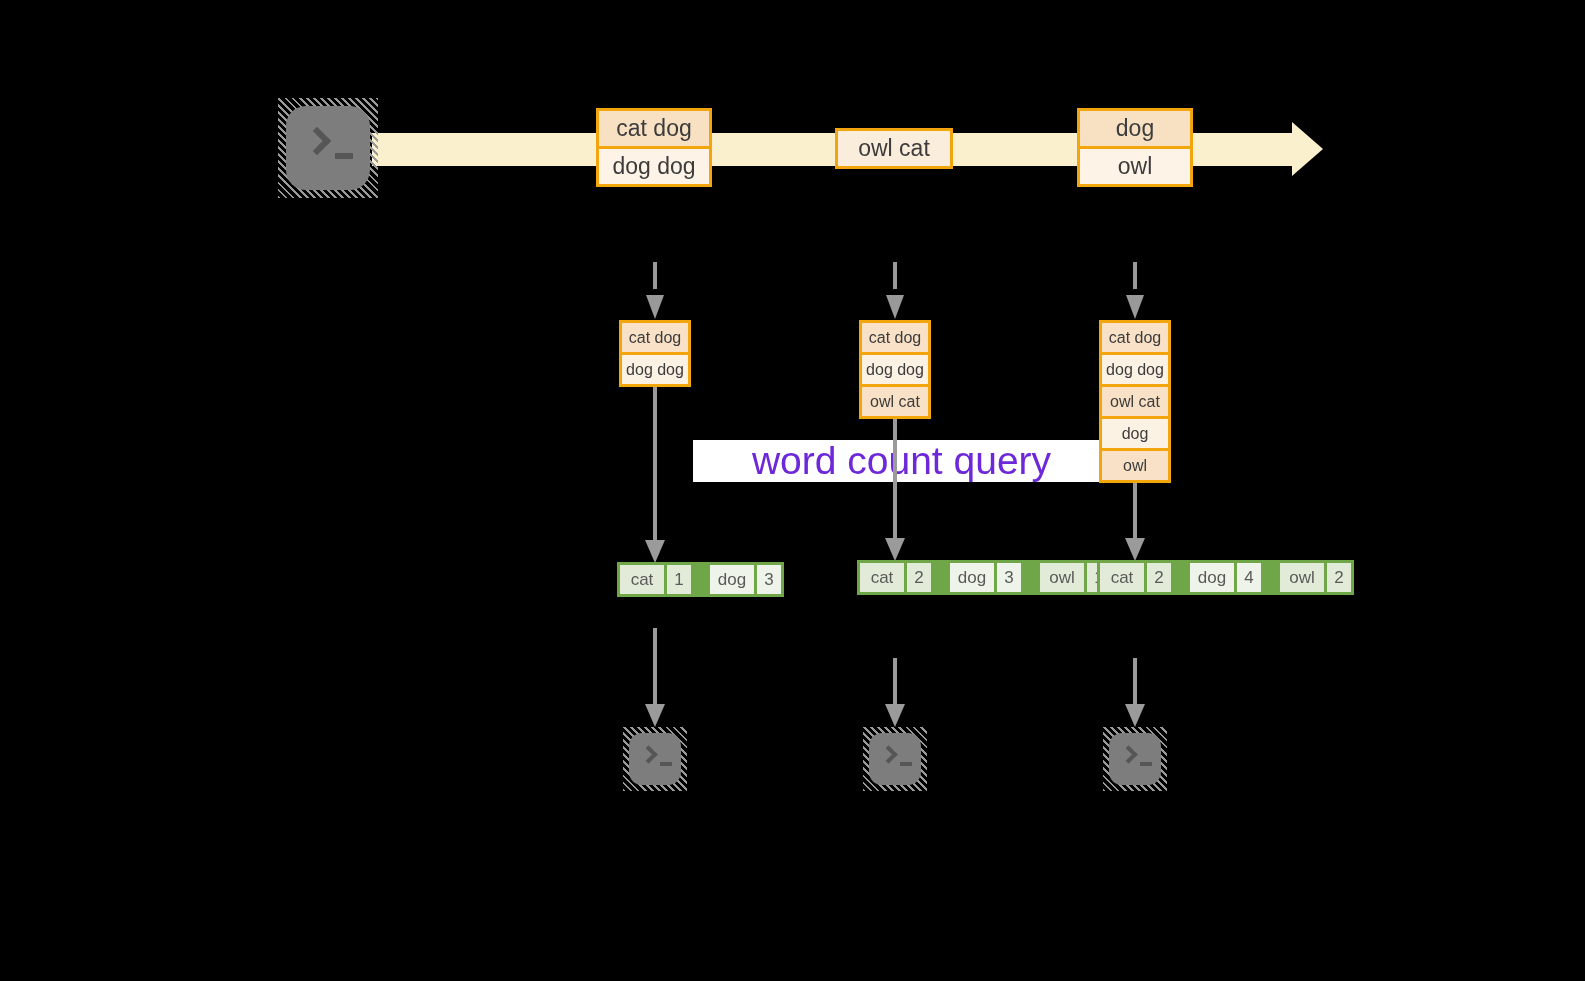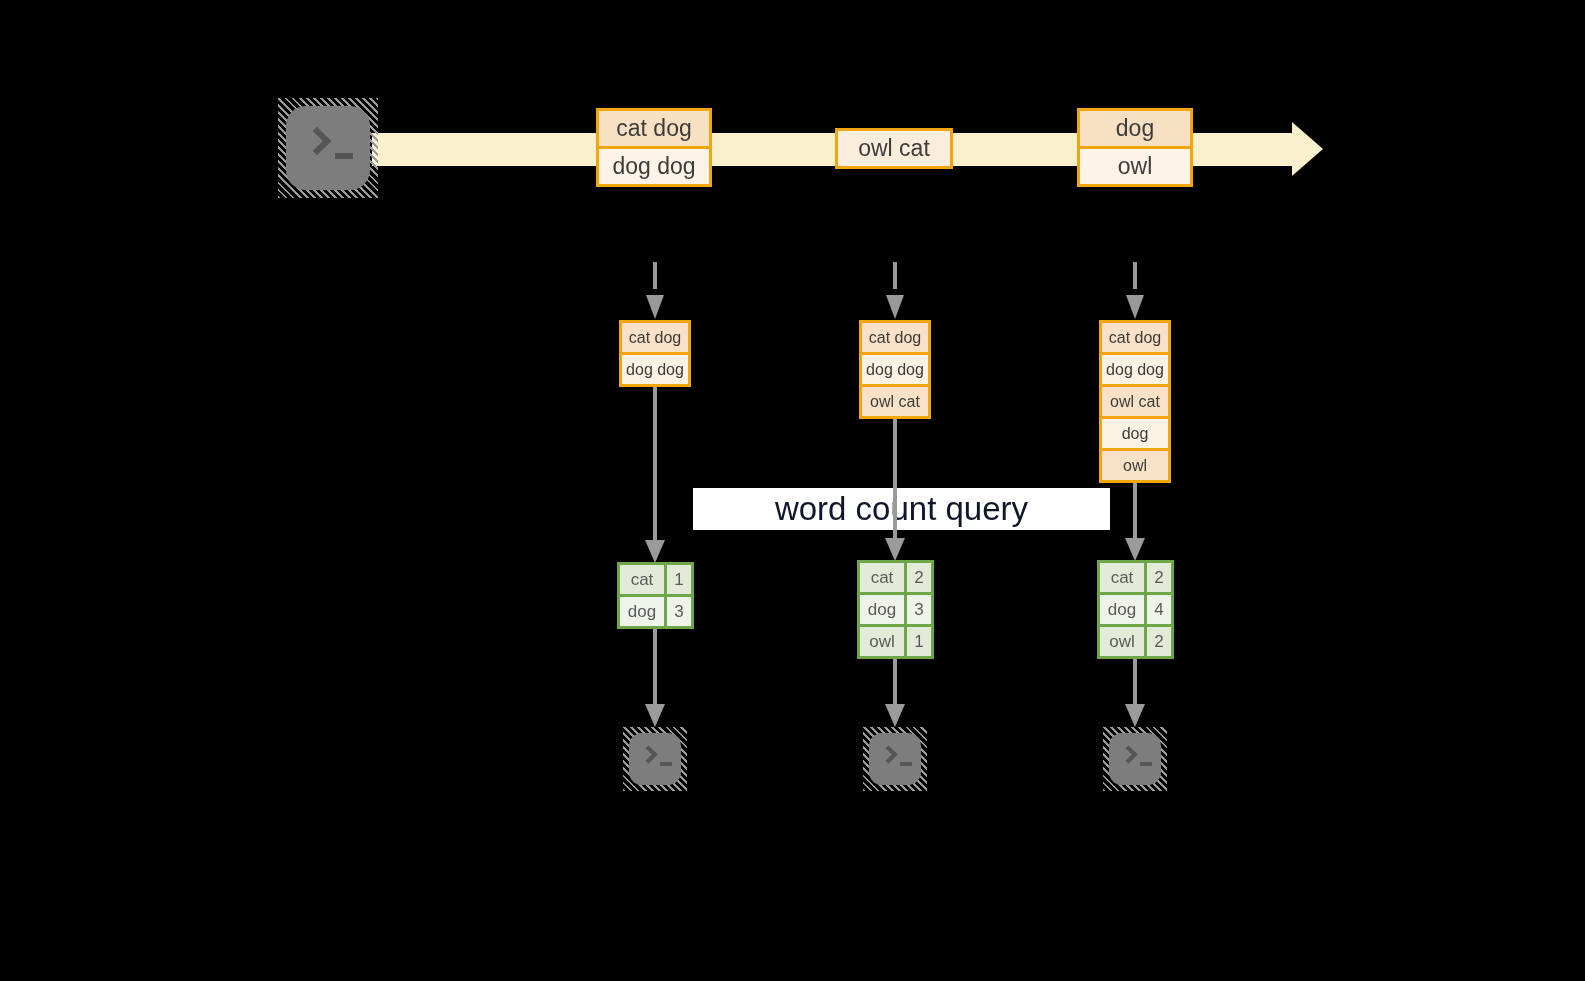--- a/index.html
+++ b/index.html
@@ -45,43 +45,43 @@
   
   .stack { position:absolute; border:3px solid #F2A50C; background:#F2A50C;
     display:flex; flex-direction:column; gap:3px; z-index:3; }
   .stack .cell { width:66px; height:29px; display:flex; align-items:center; justify-content:center;
     font-size:16px; color:#3c3c3c; }
   .stack .cell:nth-child(odd) { background:#F8E1C6; }
   .stack .cell:nth-child(even) { background:#FCF2E3; }
 
   
   .gtable { position:absolute; border:3px solid #6FA648; background:#6FA648;
-    display:flex; flex-direction:column; gap:3px; z-index:3; }
+    display:flex; flex-direction:row; gap:19px; z-index:3; }
   .grow { display:flex; gap:3px; }
   .grow:nth-child(odd) .gcell { background:#E2EBD8; }
   .grow:nth-child(even) .gcell { background:#EFF4EA; }
   .gcell { height:29px; display:flex; align-items:center; justify-content:center;
     color:#5a5a5a; font-size:17px; }
   .gcell.word { width:44px; }
   .gcell.num { width:24px; }
 
   
   .dash { position:absolute; width:4px; height:27px; background:#999; z-index:2; }
   .head { position:absolute; width:0; height:0;
     border-left:9px solid transparent; border-right:9px solid transparent;
     border-top:24px solid #999; z-index:2; }
   .sline { position:absolute; width:4px; background:#9b9b9b; z-index:2; }
   .shead { position:absolute; width:0; height:0;
     border-left:10px solid transparent; border-right:10px solid transparent;
     border-top:23px solid #9b9b9b; z-index:2; }
 
   
-  .banner { position:absolute; left:693px; top:488px; width:417px; height:42px;
+  .banner { position:absolute; left:693px; top:440px; width:417px; height:42px;
     background:#FFFFFF; display:flex; align-items:center; justify-content:center;
-    font-size:33px; color:#0f172a; z-index:1; }
+    font-size:39px; color:#6d28d9; z-index:1; }
 </style>
 </head>
 <body>
 
 <div class="canvas">
 
   <div class="tl-band"></div>
   <div class="tl-head"></div>
 
   <div class="term term-lg" style="left:278px; top:98px;">

